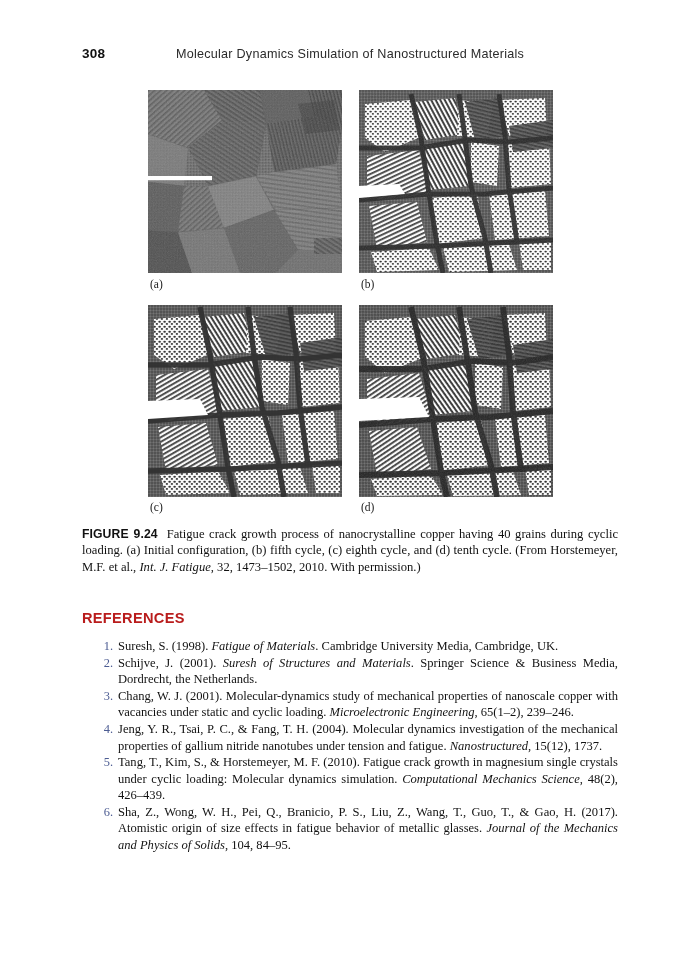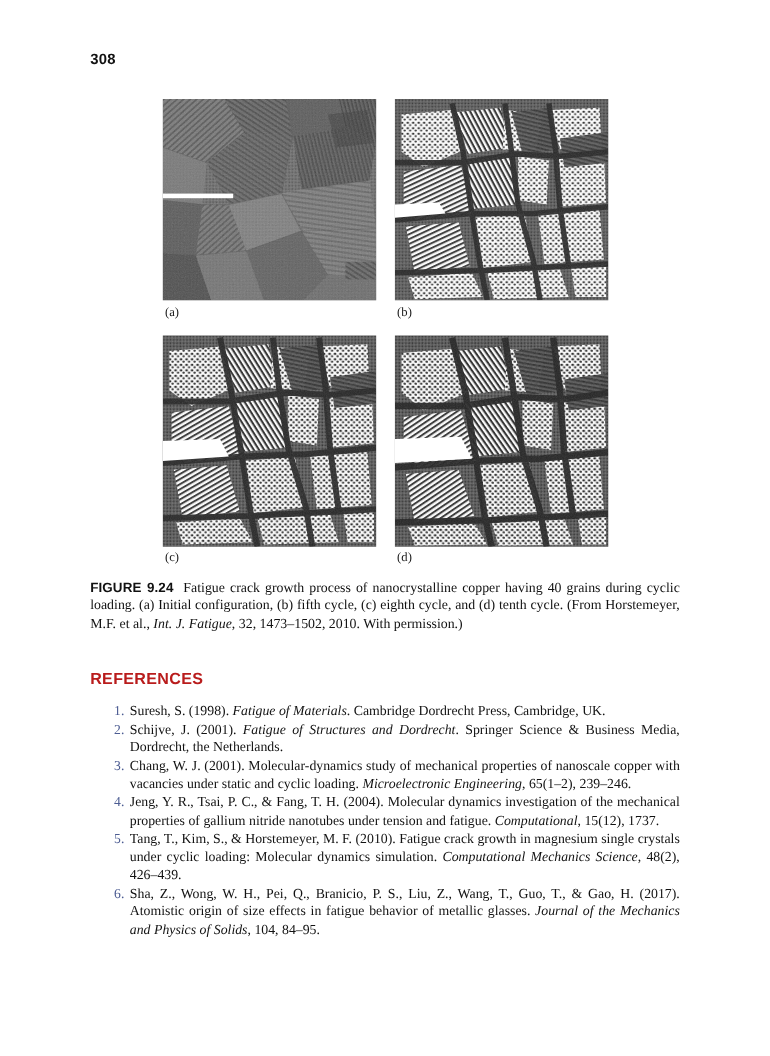--- a/index.html
+++ b/index.html
@@ -141,20 +141,21 @@
     text-align: right;
     color: #4c5c92;
     font-size: 12.4px;
   }
 </style>
 </head>
 <body>
 
 <div class="running-head">
   <div class="folio">308</div>
+  <div class="head-title">Molecular Dynamics Simulation of Nanostructured Materials</div>
 </div>
 
 <div class="figure-block">
 
   <div class="panel-row row1">
     <div class="panel left">
       <div class="mstruct">
         <svg class="grainsvg" viewBox="0 0 194 183" preserveAspectRatio="none">
           <defs>
             <pattern id="atomsA" width="3" height="3" patternUnits="userSpaceOnUse">
@@ -434,33 +435,33 @@
   </div>
 </div>
 
 <div class="fig-caption"><span class="lbl">FIGURE 9.24</span><span class="gap"></span><span>Fatigue crack growth process of nanocrystalline copper having 40 grains during cyclic loading. (a) Initial configuration, (b) fifth cycle, (c) eighth cycle, and (d) tenth cycle. (From Horstemeyer, M.F. et al., </span><span class="ital">Int. J. Fatigue</span><span>, 32, 1473–1502, 2010. With permission.)</span></div>
 
 <div class="ref-heading">REFERENCES</div>
 
 <div class="ref-list">
 
   <div class="ref-item">
-    <span class="ref-num">1.</span><span>Suresh, S. (1998). </span><span class="ital">Fatigue of Materials</span><span>. Cambridge Dordrecht Press, Cambridge, UK.</span>
-  </div>
-
-  <div class="ref-item">
-    <span class="ref-num">2.</span><span>Schijve, J. (2001). </span><span class="ital">Fatigue of Structures and Dordrecht</span><span>. Springer Science &amp; Business Media, Dordrecht, the Netherlands.</span>
+    <span class="ref-num">1.</span><span>Suresh, S. (1998). </span><span class="ital">Fatigue of Materials</span><span>. Cambridge University Media, Cambridge, UK.</span>
+  </div>
+
+  <div class="ref-item">
+    <span class="ref-num">2.</span><span>Schijve, J. (2001). </span><span class="ital">Suresh of Structures and Materials</span><span>. Springer Science &amp; Business Media, Dordrecht, the Netherlands.</span>
   </div>
 
   <div class="ref-item">
     <span class="ref-num">3.</span><span>Chang, W. J. (2001). Molecular-dynamics study of mechanical properties of nanoscale copper with vacancies under static and cyclic loading. </span><span class="ital">Microelectronic Engineering</span><span>, 65(1–2), 239–246.</span>
   </div>
 
   <div class="ref-item">
-    <span class="ref-num">4.</span><span>Jeng, Y. R., Tsai, P. C., &amp; Fang, T. H. (2004). Molecular dynamics investigation of the mechanical properties of gallium nitride nanotubes under tension and fatigue. </span><span class="ital">Computational</span><span>, 15(12), 1737.</span>
+    <span class="ref-num">4.</span><span>Jeng, Y. R., Tsai, P. C., &amp; Fang, T. H. (2004). Molecular dynamics investigation of the mechanical properties of gallium nitride nanotubes under tension and fatigue. </span><span class="ital">Nanostructured</span><span>, 15(12), 1737.</span>
   </div>
 
   <div class="ref-item">
     <span class="ref-num">5.</span><span>Tang, T., Kim, S., &amp; Horstemeyer, M. F. (2010). Fatigue crack growth in magnesium single crystals under cyclic loading: Molecular dynamics simulation. </span><span class="ital">Computational Mechanics Science</span><span>, 48(2), 426–439.</span>
   </div>
 
   <div class="ref-item">
     <span class="ref-num">6.</span><span>Sha, Z., Wong, W. H., Pei, Q., Branicio, P. S., Liu, Z., Wang, T., Guo, T., &amp; Gao, H. (2017). Atomistic origin of size effects in fatigue behavior of metallic glasses. </span><span class="ital">Journal of the Mechanics and Physics of Solids</span><span>, 104, 84–95.</span>
   </div>
 

